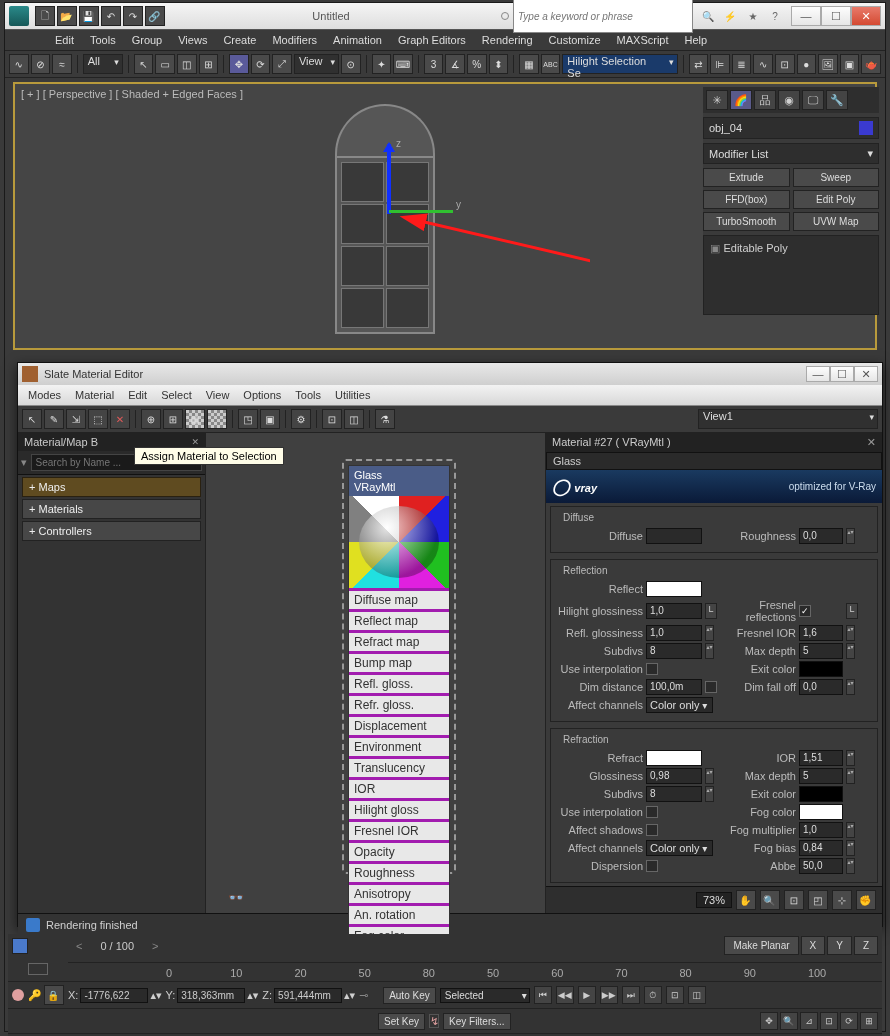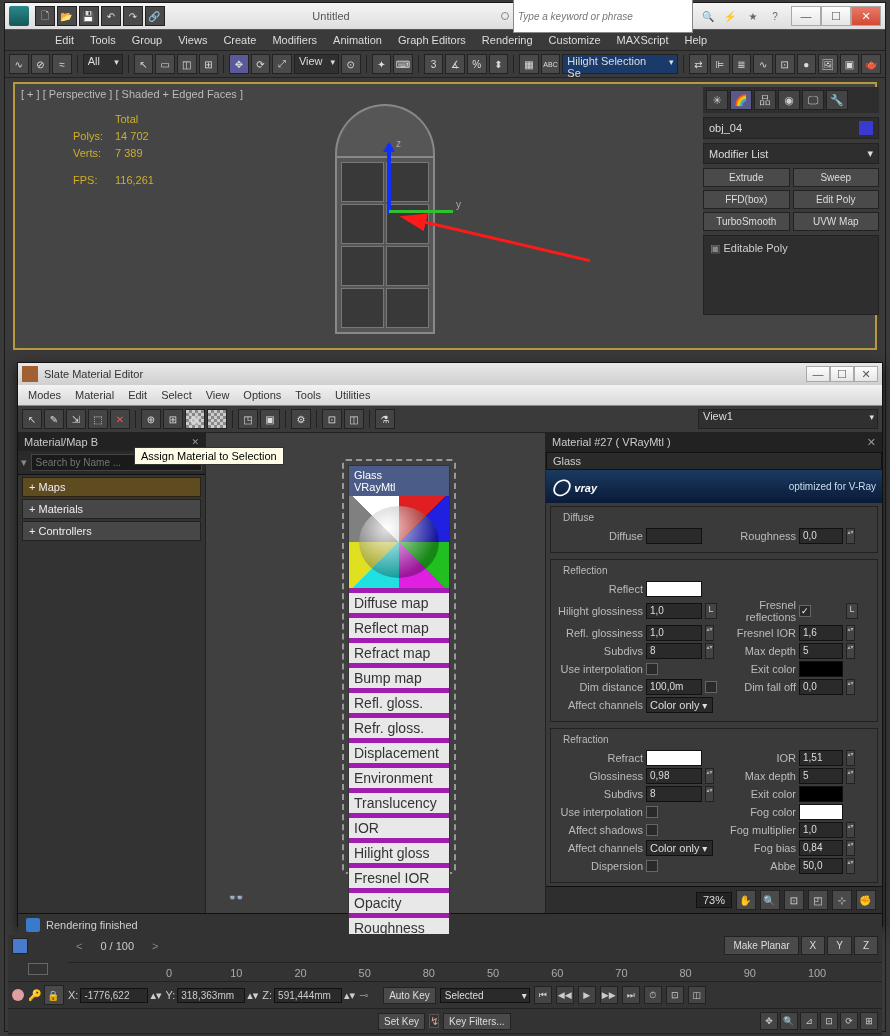--- a/index.html
+++ b/index.html
@@ -58,21 +58,21 @@
 .pane-title .xbtn { margin-left:auto; color:#999; font-size:9px; }
 .searchrow { display:flex; align-items:center; background:#2a2a2a; padding:3px; border-bottom:1px solid #111; }
 .searchrow input { flex:1; background:#1a1a1a; border:1px solid #444; color:#888; padding:2px 4px; font-size:10px; }
 .cat { background: #5f4b20; border:1px solid #2a2110; color:#eee; padding:3px 6px; margin:2px 4px; }
 .cat.sub { background:#474747; border-color:#222; }
 .slate-canvas { flex: 1; background: #404040; position: relative; border-right: 1px solid #222; }
 .node { position: absolute; left: 142px; top: 32px; width: 102px; background: #c8c8c8; border: 1px solid #333; font-size: 9px; }
 .node-head { background: #4a5c87; color: #fff; padding: 3px 5px; font-size: 10px; line-height: 12px; }
 .node-prev { height: 92px; background: conic-gradient(#e02020 0 45deg,#2020e0 45deg 90deg,#20c020 90deg 135deg,#e020e0 135deg 180deg,#20e0e0 180deg 225deg,#e0e020 225deg 270deg,#808080 270deg 315deg,#fff 315deg 360deg); position: relative; }
 .node-prev::after { content:""; position:absolute; inset:10px; border-radius:50%; background: radial-gradient(circle at 35% 30%, rgba(255,255,255,0.8), rgba(0,0,0,0.3) 70%); }
-.node-slot { background:#e8e8e8; border-top:5px solid #a21caf; padding:2px 5px; color:#333; font-size:14px; }
+.node-slot { background:#e8e8e8; border-top:3px solid #a21caf; padding:2px 5px; color:#333; font-size:12px; }
 .node-foot { background:#c0c0c0; text-align:center; padding:2px; color:#444; font-size:9px; border-top:1px solid #888; }
 .node-wrap { position:absolute; left:136px; top:26px; width:114px; height:415px; border:2px dashed #999; border-radius:4px; }
 .binoc { position:absolute; left:22px; bottom:8px; color:#888; font-size:13px; }
 .slate-right { width: 336px; background: #3a3a3a; display:flex; flex-direction:column; }
 .mat-title { background:#222; padding:3px 6px; color:#ccc; display:flex; }
 .mat-title .xbtn { margin-left:auto; color:#999; }
 .mat-name { background:#2a2a2a; border:1px solid #111; padding:2px 6px; margin:0; color:#ccc; }
 .vray-banner { background:linear-gradient(#1a3a60,#0a1a38); color:#fff; padding:6px; display:flex; align-items:center; height:34px;text-align:right; }
 .vray-banner .logo { font-size:16px; font-weight:bold; font-style:italic; }
 .vray-banner .opt { margin-left:auto; font-size:10px; color:#cde; }
@@ -191,45 +191,20 @@
     <div class="tbtn">∿</div>
     <div class="tbtn">⊡</div>
     <div class="tbtn">●</div>
     <div class="tbtn">🖼</div>
     <div class="tbtn">▣</div>
     <div class="tbtn">🫖</div>
   </div>
 
   <div class="viewport">
     <div class="vp-label">[ + ] [ Perspective ] [ Shaded + Edged Faces ]</div>
-    <div class="vp-stats">
-      <table>
-        <tbody>
-            <tr>
-              <td></td>
-              <td>Total</td>
-            </tr>
-        <tr>
-              <td>Polys:</td>
-              <td>14 702</td>
-            </tr>
-        <tr>
-              <td>Verts:</td>
-              <td>7 389</td>
-            </tr>
-        <tr>
-              <td style="height:8px"></td>
-            </tr>
-        <tr>
-              <td>FPS:</td>
-              <td>116,261</td>
-            </tr>
-      </tbody>
-        </table>
-    </div>
     <div class="door">
       <div class="arch"></div>
       <div class="body">
           <div></div>
           <div></div>
           <div></div>
           <div></div>
           <div></div>
           <div></div>
           <div></div>

